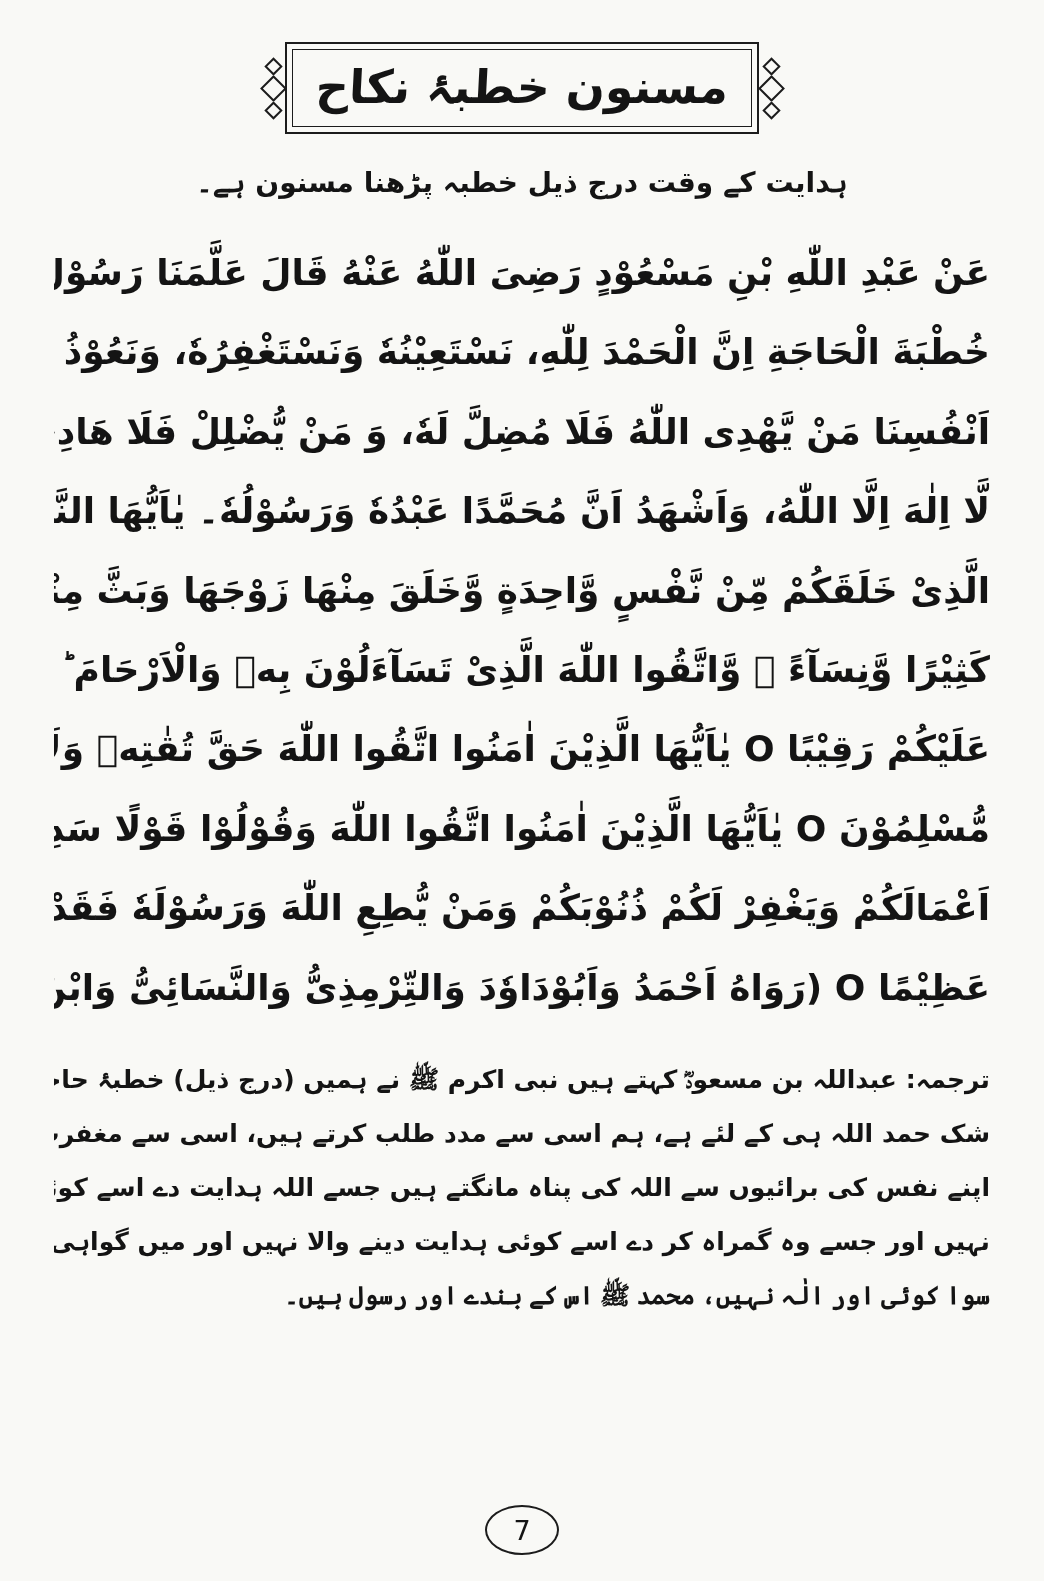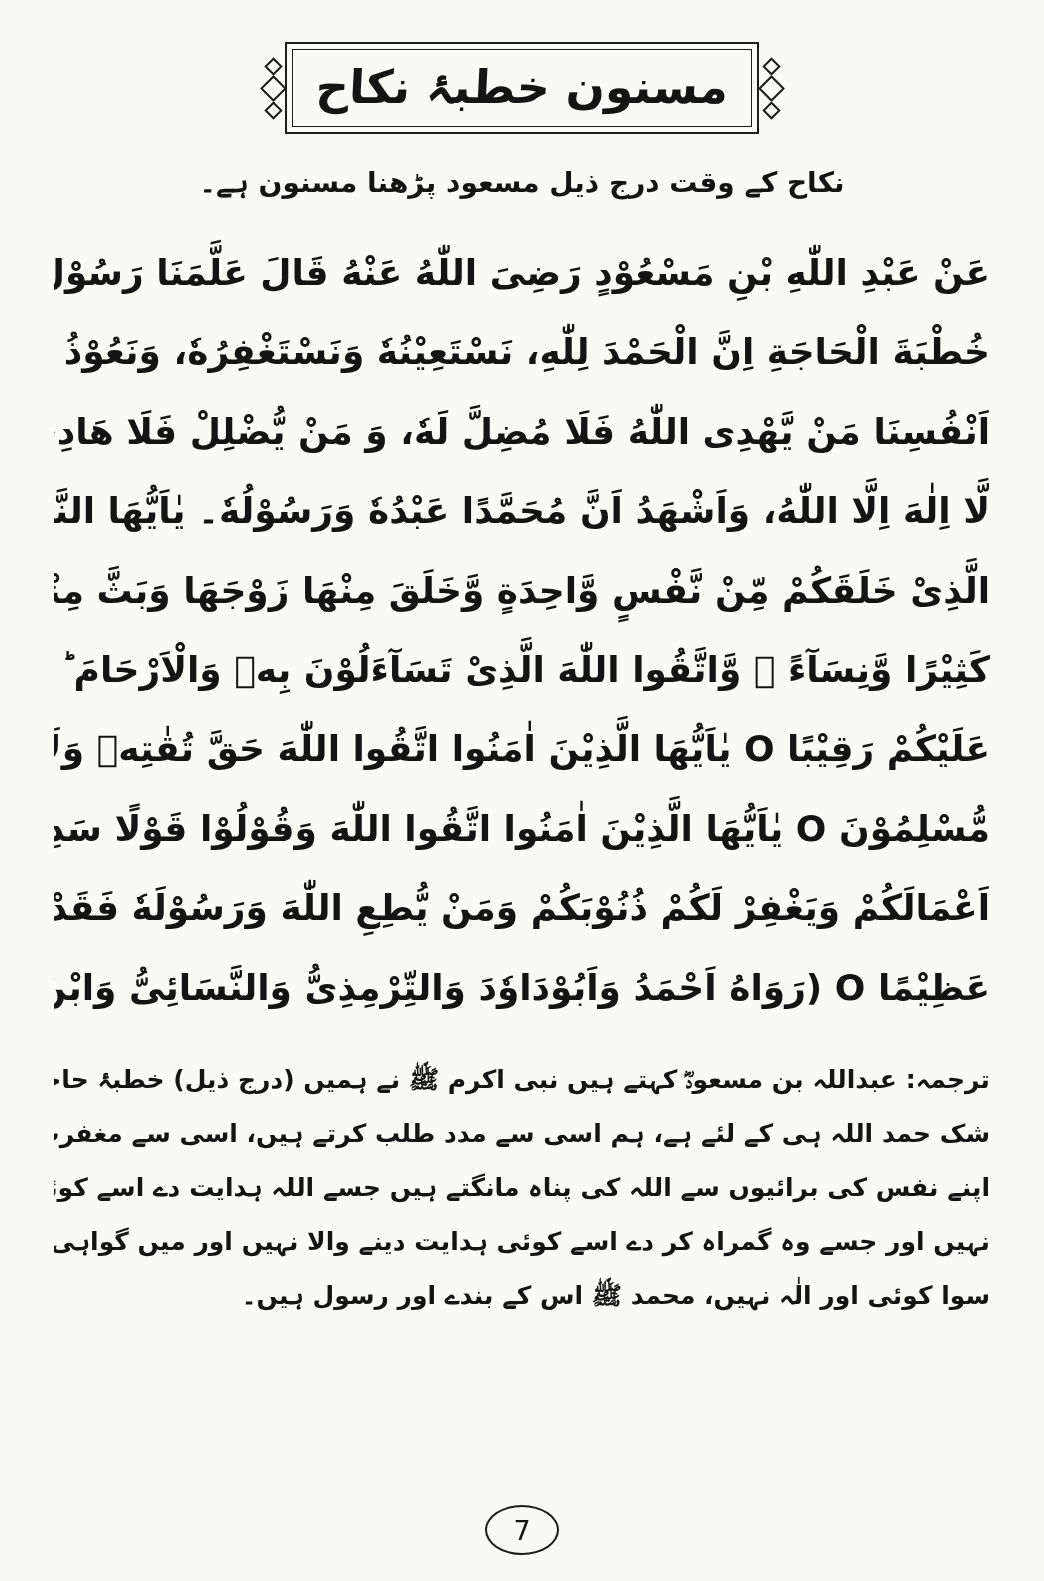--- a/index.html
+++ b/index.html
@@ -98,20 +98,21 @@
     font-weight:bold;
     line-height:1.2;
     padding:12px 0;
     text-align:justify;
     text-align-last:justify;
     white-space:nowrap;
     overflow:hidden;
   }
   .urdu-line.last{
     text-align-last:right;
+    font-family:Liberation Serif, serif;
   }
 
   
   .page-num-wrap{
     position:absolute;
     bottom:26px;left:0;right:0;
     display:flex;justify-content:center;
   }
   .page-num{
     width:70px;height:46px;
@@ -136,21 +137,21 @@
     <div class="title-box">
       <span class="title-text">مسنون خطبۂ نکاح</span>
     </div>
     <div class="ornament">
       <span class="diamond"></span>
       <span class="diamond big"></span>
       <span class="diamond"></span>
     </div>
   </div>
 
-  <div class="subtitle">نکاح کے وقت درج ذیل مسعود پڑھنا مسنون ہے۔</div>
+  <div class="subtitle">ہدایت کے وقت درج ذیل خطبہ پڑھنا مسنون ہے۔</div>
 
   <div class="arabic-block">
     <div class="arabic-line">عَنْ عَبْدِ اللّٰهِ بْنِ مَسْعُوْدٍ رَضِىَ اللّٰهُ عَنْهُ قَالَ عَلَّمَنَا رَسُوْلُ اللّٰهِ ﷺ</div>
     <div class="arabic-line">خُطْبَةَ الْحَاجَةِ اِنَّ الْحَمْدَ لِلّٰهِ، نَسْتَعِيْنُهٗ وَنَسْتَغْفِرُهٗ، وَنَعُوْذُ بِاللّٰهِ مِنْ شُرُوْرِ</div>
     <div class="arabic-line">اَنْفُسِنَا مَنْ يَّهْدِى اللّٰهُ فَلَا مُضِلَّ لَهٗ، وَ مَنْ يُّضْلِلْ فَلَا هَادِىَ لَهٗ، وَاَشْهَدُ اَنْ</div>
     <div class="arabic-line">لَّا اِلٰهَ اِلَّا اللّٰهُ، وَاَشْهَدُ اَنَّ مُحَمَّدًا عَبْدُهٗ وَرَسُوْلُهٗ۔ يٰاَيُّهَا النَّاسُ اتَّقُوْا رَبَّكُمُ</div>
     <div class="arabic-line">الَّذِىْ خَلَقَكُمْ مِّنْ نَّفْسٍ وَّاحِدَةٍ وَّخَلَقَ مِنْهَا زَوْجَهَا وَبَثَّ مِنْهُمَا رِجَالًا</div>
     <div class="arabic-line">كَثِيْرًا وَّنِسَآءً ۚ وَّاتَّقُوا اللّٰهَ الَّذِىْ تَسَآءَلُوْنَ بِهٖ وَالْاَرْحَامَ ؕ اِنَّ اللّٰهَ كَانَ</div>
     <div class="arabic-line">عَلَيْكُمْ رَقِيْبًا O يٰاَيُّهَا الَّذِيْنَ اٰمَنُوا اتَّقُوا اللّٰهَ حَقَّ تُقٰتِهٖ وَلَا تَمُوْتُنَّ اِلَّا وَ اَنْتُمْ</div>
     <div class="arabic-line">مُّسْلِمُوْنَ O يٰاَيُّهَا الَّذِيْنَ اٰمَنُوا اتَّقُوا اللّٰهَ وَقُوْلُوْا قَوْلًا سَدِيْدًا O يُّصْلِحْ لَكُمْ</div>

